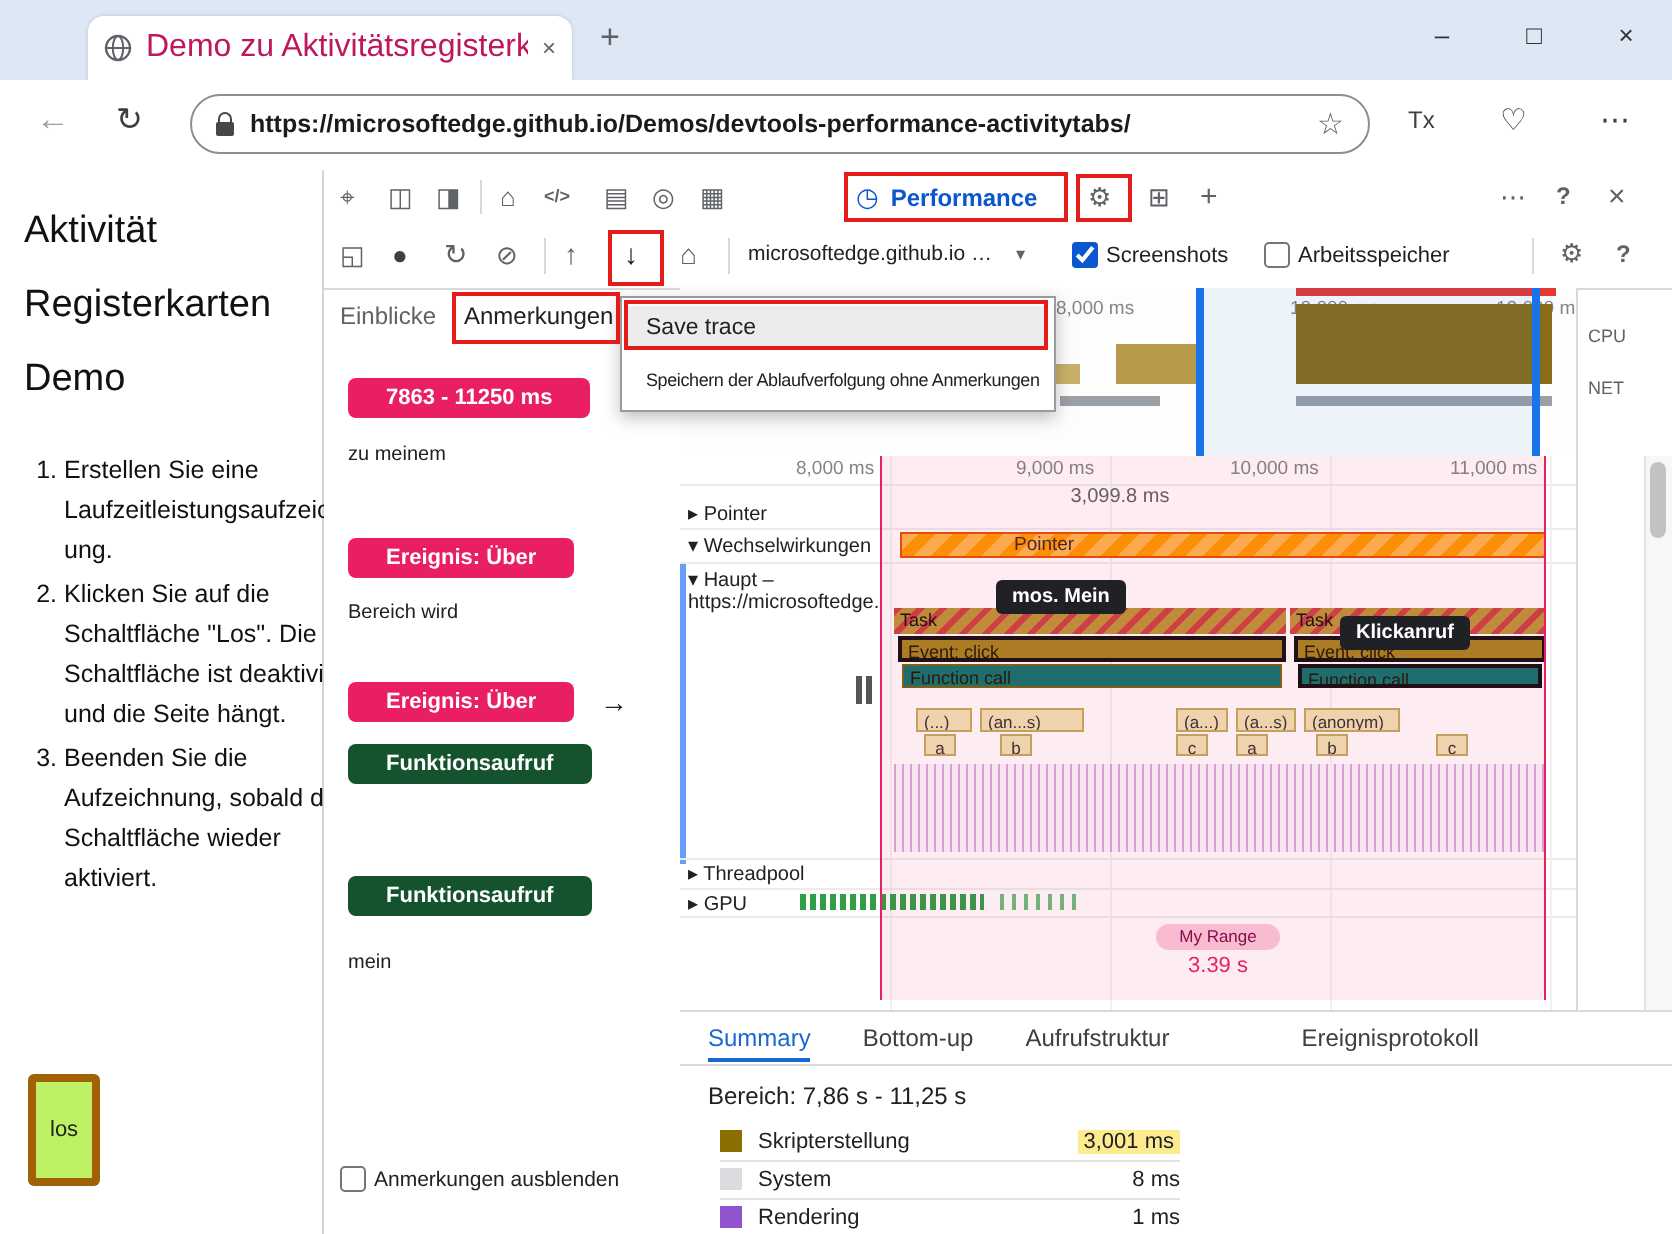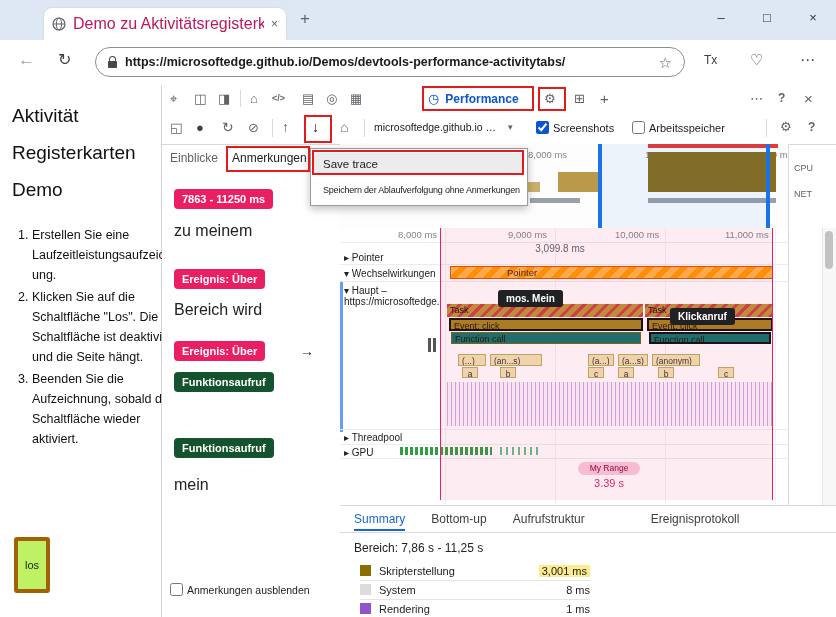--- a/index.html
+++ b/index.html
@@ -29,24 +29,24 @@
   .ic{position:absolute;color:#5f6368;font-size:13px;line-height:1;cursor:default;}
   .ptb{position:absolute;left:0;top:27px;width:674px;height:32px;border-bottom:1px solid #d9d9d9;background:#fff;}
   .perftab{position:absolute;left:266px;top:0;height:27px;display:flex;align-items:center;gap:6px;}
   .perftab .lab{font-size:12px;font-weight:bold;color:#0b57d0;}
   .hl{position:absolute;border:2px solid #e31b1b;z-index:70;pointer-events:none;box-sizing:border-box;}
   .vline{position:absolute;width:1px;background:#d9d9d9;}
   .hline{position:absolute;height:1px;background:#ececec;}
   .chk{display:flex;align-items:center;gap:4px;font-size:11px;color:#202124;position:absolute;}
   .chk input{width:13px;height:13px;margin:0;accent-color:#0b57d0;}
   
-  .pill{position:absolute;color:#fff;font-weight:bold;font-size:11px;padding:4px 8px;border-radius:4px;white-space:nowrap;}
+  .pill{position:absolute;color:#fff;font-weight:bold;font-size:11px;padding:4px 19px;border-radius:4px;white-space:nowrap;}
   .pink{background:#e91e63;}
   .olive{background:#14532d;}
-  .note{position:absolute;font-size:16px;color:#202124;white-space:nowrap;}
+  .note{position:absolute;font-size:10px;color:#202124;white-space:nowrap;}
   .sidetab{position:absolute;top:66px;font-size:12px;}
   
   .menu{position:absolute;left:148px;top:63px;width:218px;height:58px;background:#fff;border:1px solid #9b9b9b;box-shadow:0 3px 8px rgba(0,0,0,.25);z-index:60;box-sizing:border-box;}
   .mi1{position:absolute;left:3px;top:4px;right:3px;height:22px;background:#ececec;font-size:11.5px;color:#202124;display:flex;align-items:center;padding:0 9px;}
   .mi2{position:absolute;left:3px;top:30px;right:3px;height:22px;font-size:9px;letter-spacing:-0.2px;color:#202124;display:flex;align-items:center;padding:0 9px;white-space:nowrap;overflow:hidden;}
   
   .overview{position:absolute;left:178px;top:59px;width:448px;height:84px;background:#fdfdfd;border-bottom:1px solid #d9d9d9;overflow:hidden;}
   .tick{position:absolute;font-size:9.5px;color:#80868b;white-space:nowrap;}
   
   .timeline{position:absolute;left:178px;top:143px;width:448px;height:277px;overflow:hidden;background:#fff;}

